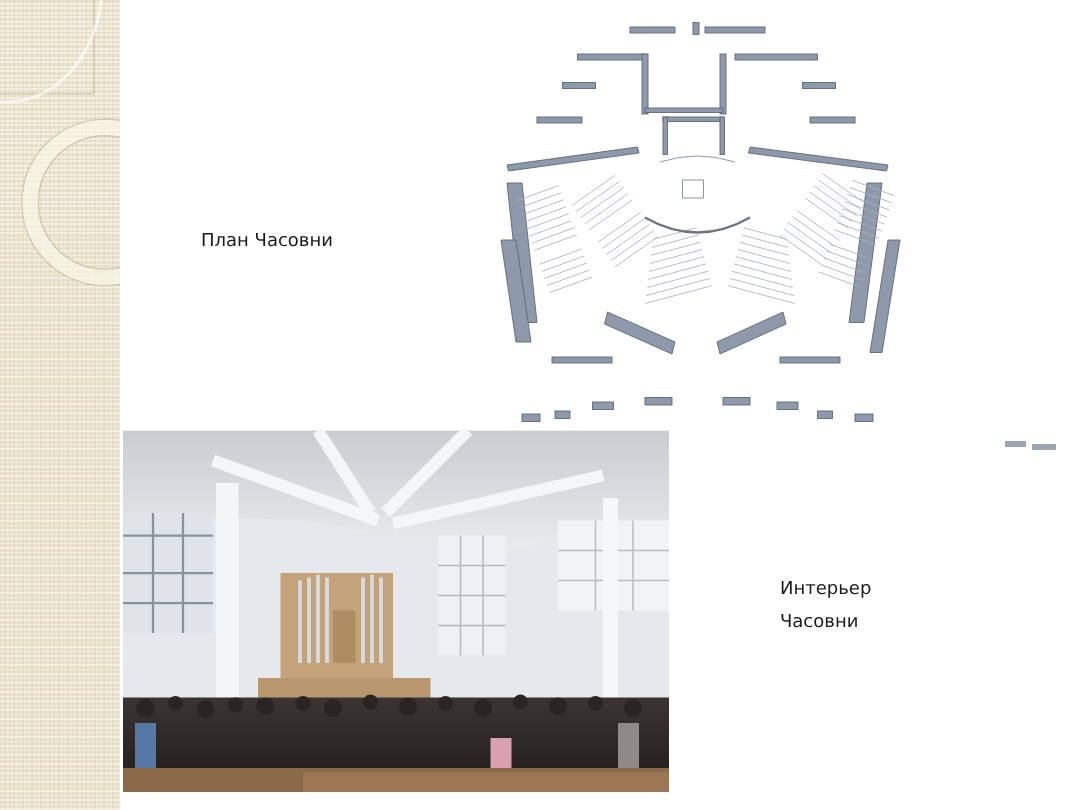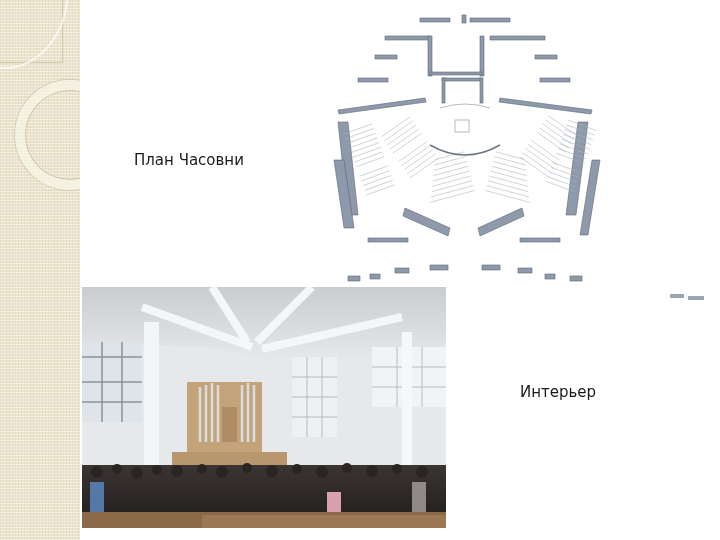--- a/index.html
+++ b/index.html
@@ -7,21 +7,21 @@
   .left-strip {
     position:absolute; left:0; top:0; width:80px; height:540px;
     background-color:#ebe3cd;
     background-image: repeating-linear-gradient(0deg, rgba(255,255,255,0.45) 0px, rgba(255,255,255,0.45) 1px, transparent 1px, transparent 3px),
                       repeating-linear-gradient(90deg, rgba(200,188,150,0.25) 0px, rgba(200,188,150,0.25) 1px, transparent 1px, transparent 3px);
     overflow:hidden;
   }
   .deco-circle1 { position:absolute; left:-60px; top:-90px; width:125px; height:155px; border-radius:50%; border:2px solid rgba(255,255,255,0.65); }
   .deco-circle2 { position:absolute; left:15px; top:80px; width:90px; height:90px; border-radius:50%; border:10px solid rgba(250,246,232,0.7); box-shadow: inset 0 0 0 1px rgba(190,180,150,0.6), 0 0 0 1px rgba(190,180,150,0.5); }
   .deco-rect { position:absolute; left:0; top:0; width:62px; height:62px; border-right:1px solid rgba(190,180,150,0.6); border-bottom:1px solid rgba(190,180,150,0.6); }
-  .caption { position:absolute; color:#1a1a1a; font-size:15px; line-height:22px; font-family:"DejaVu Sans", sans-serif; }
+  .caption { position:absolute; color:#1a1a1a; font-size:12px; line-height:22px; font-family:"DejaVu Sans", sans-serif; }
   .cap-plan { left:134px; top:149px; }
   .cap-interior { left:520px; top:381px; width:140px; }
   .floorplan { position:absolute; left:330px; top:10px; width:300px; height:280px; }
   .photo { position:absolute; left:82px; top:287px; width:364px; height:241px; overflow:hidden; background:#e8ecef; }
   .dash { position:absolute; background:#9aa6b3; height:4px; }
 </style>
 </head>
 <body>
 
 <div class="left-strip">
@@ -165,13 +165,14 @@
     <rect x="8" y="195" width="14" height="40" fill="#5578a6"></rect>
     <rect x="245" y="205" width="14" height="25" fill="#d9a0b0"></rect>
     <rect x="330" y="195" width="14" height="40" fill="#8f8a85"></rect>
     <rect x="0" y="225" width="364" height="16" fill="#8a6a48"></rect>
     <rect x="120" y="228" width="244" height="13" fill="#9b7853"></rect>
   </svg>
 </div>
 
 <div class="caption cap-interior">
   <div>Интерьер</div>
+  <div>Часовни</div>
 </div>
 
 </body></html>

